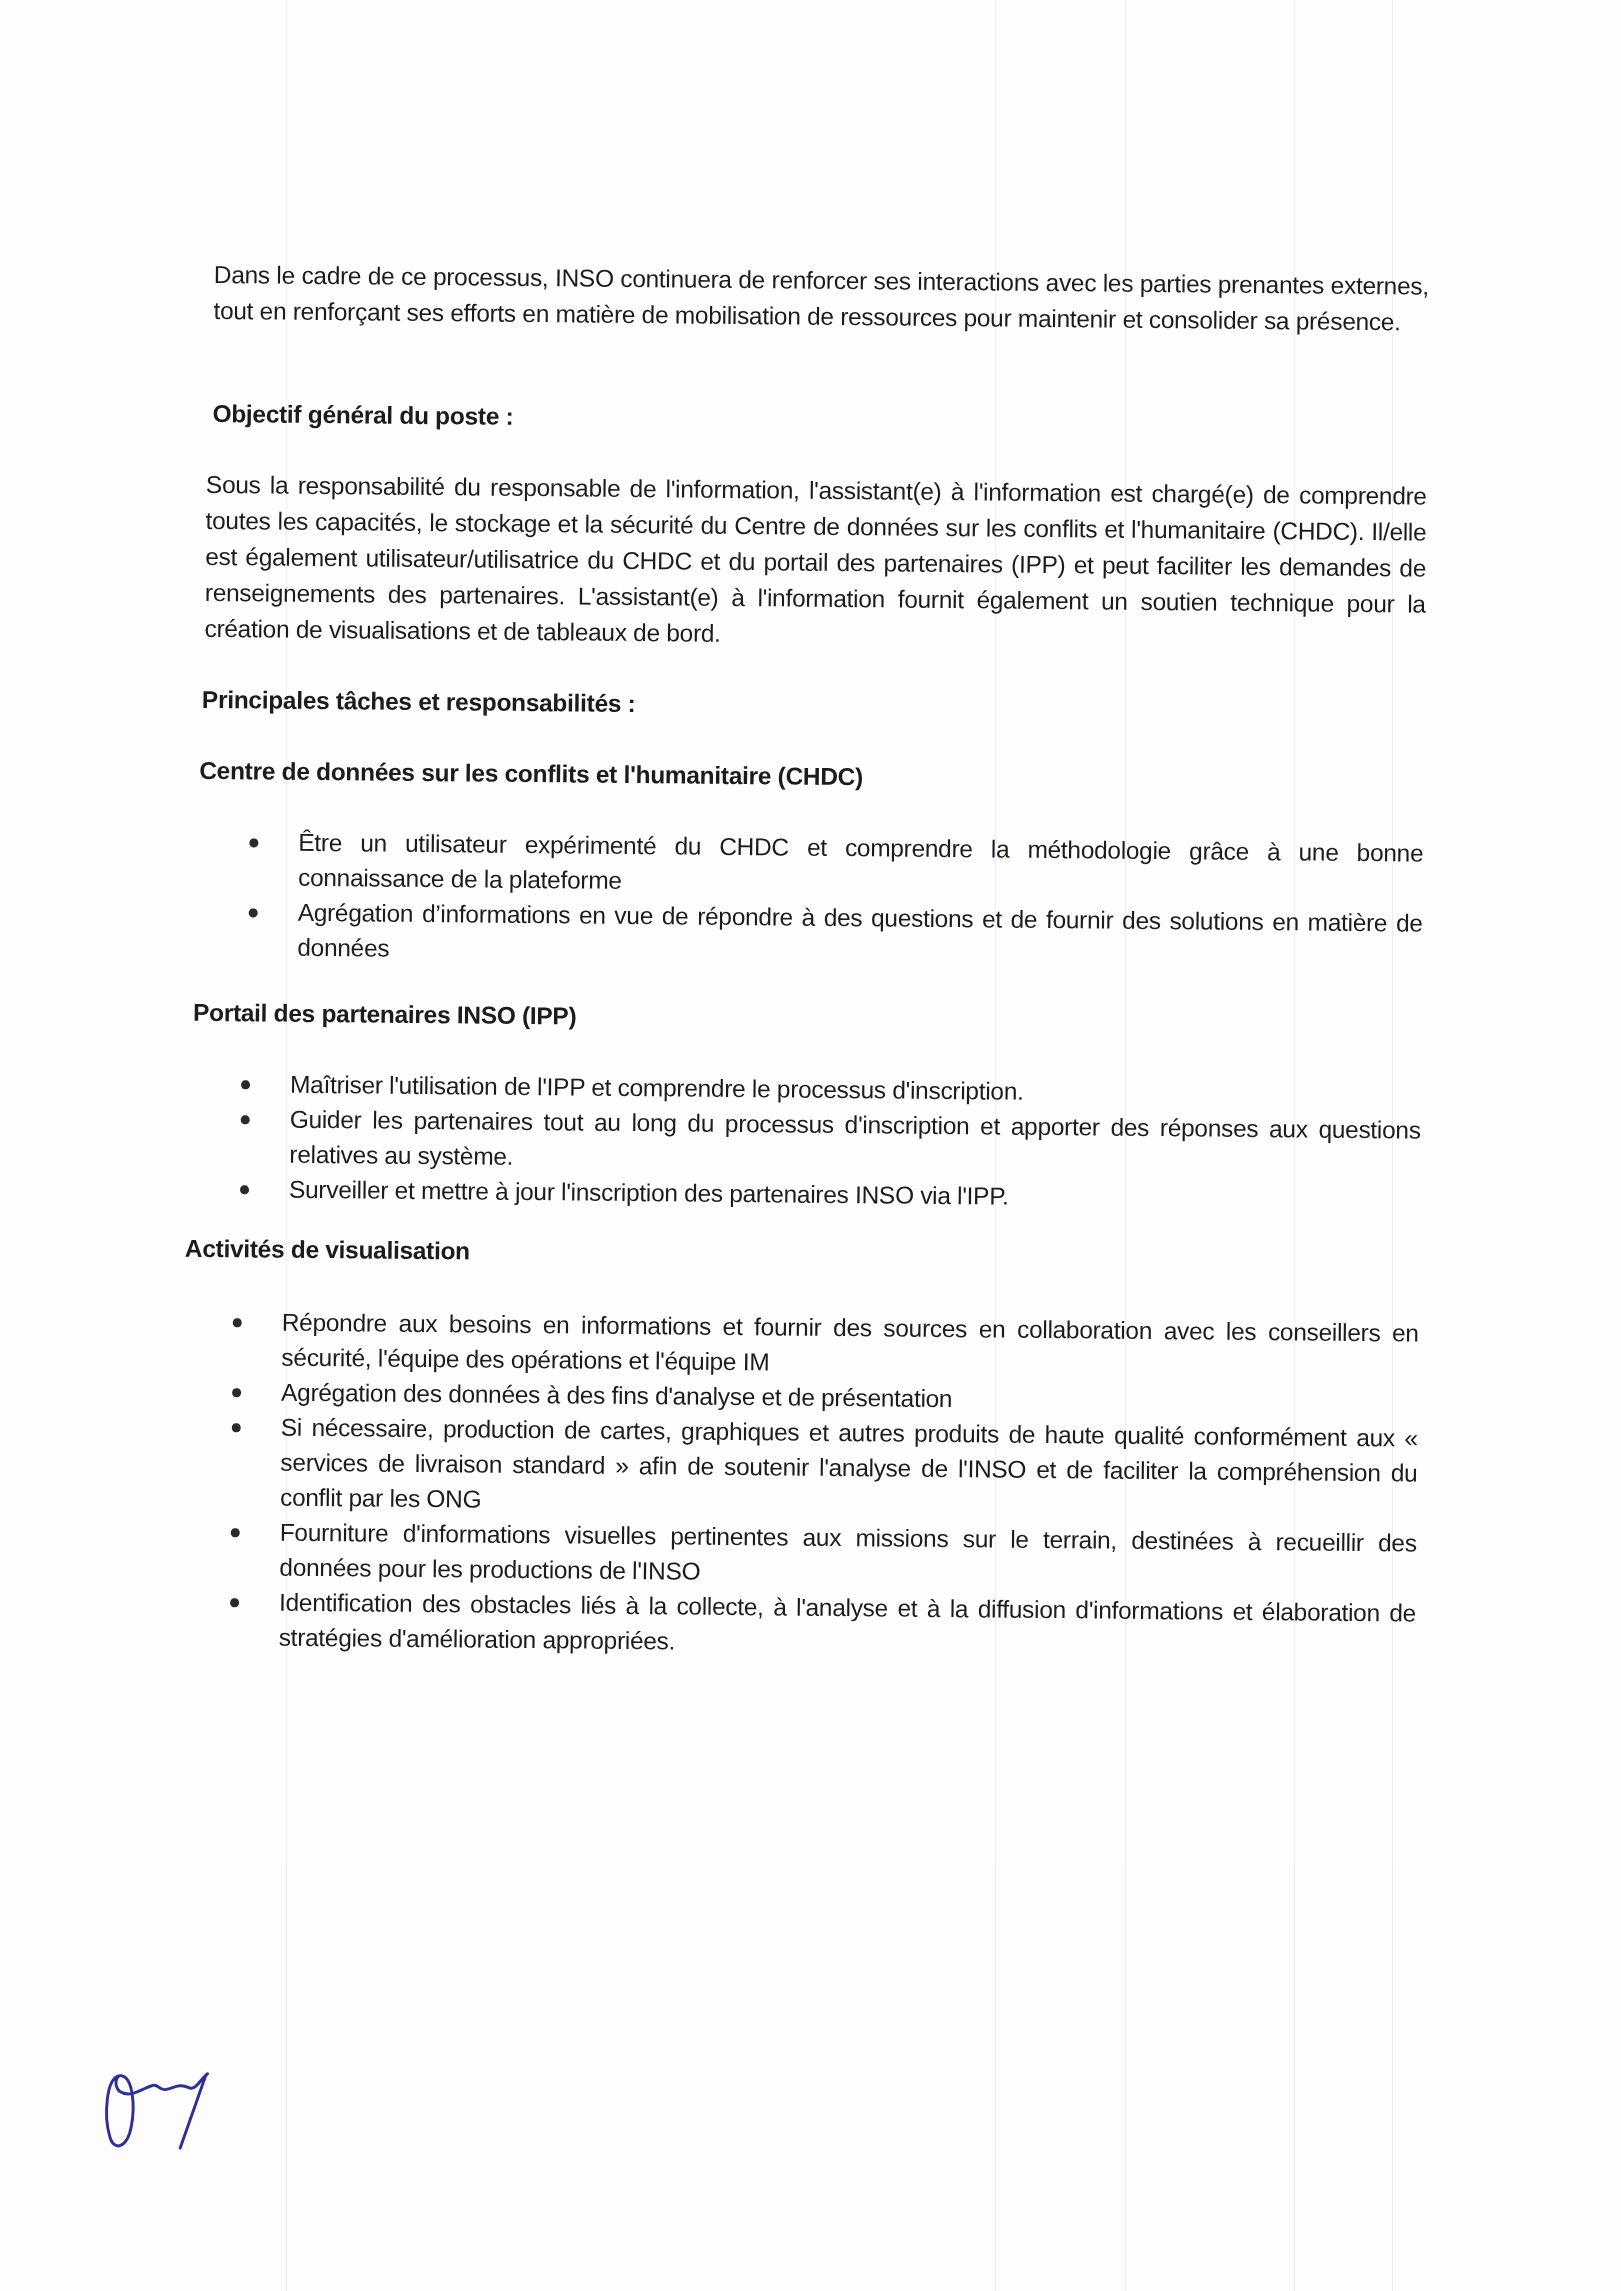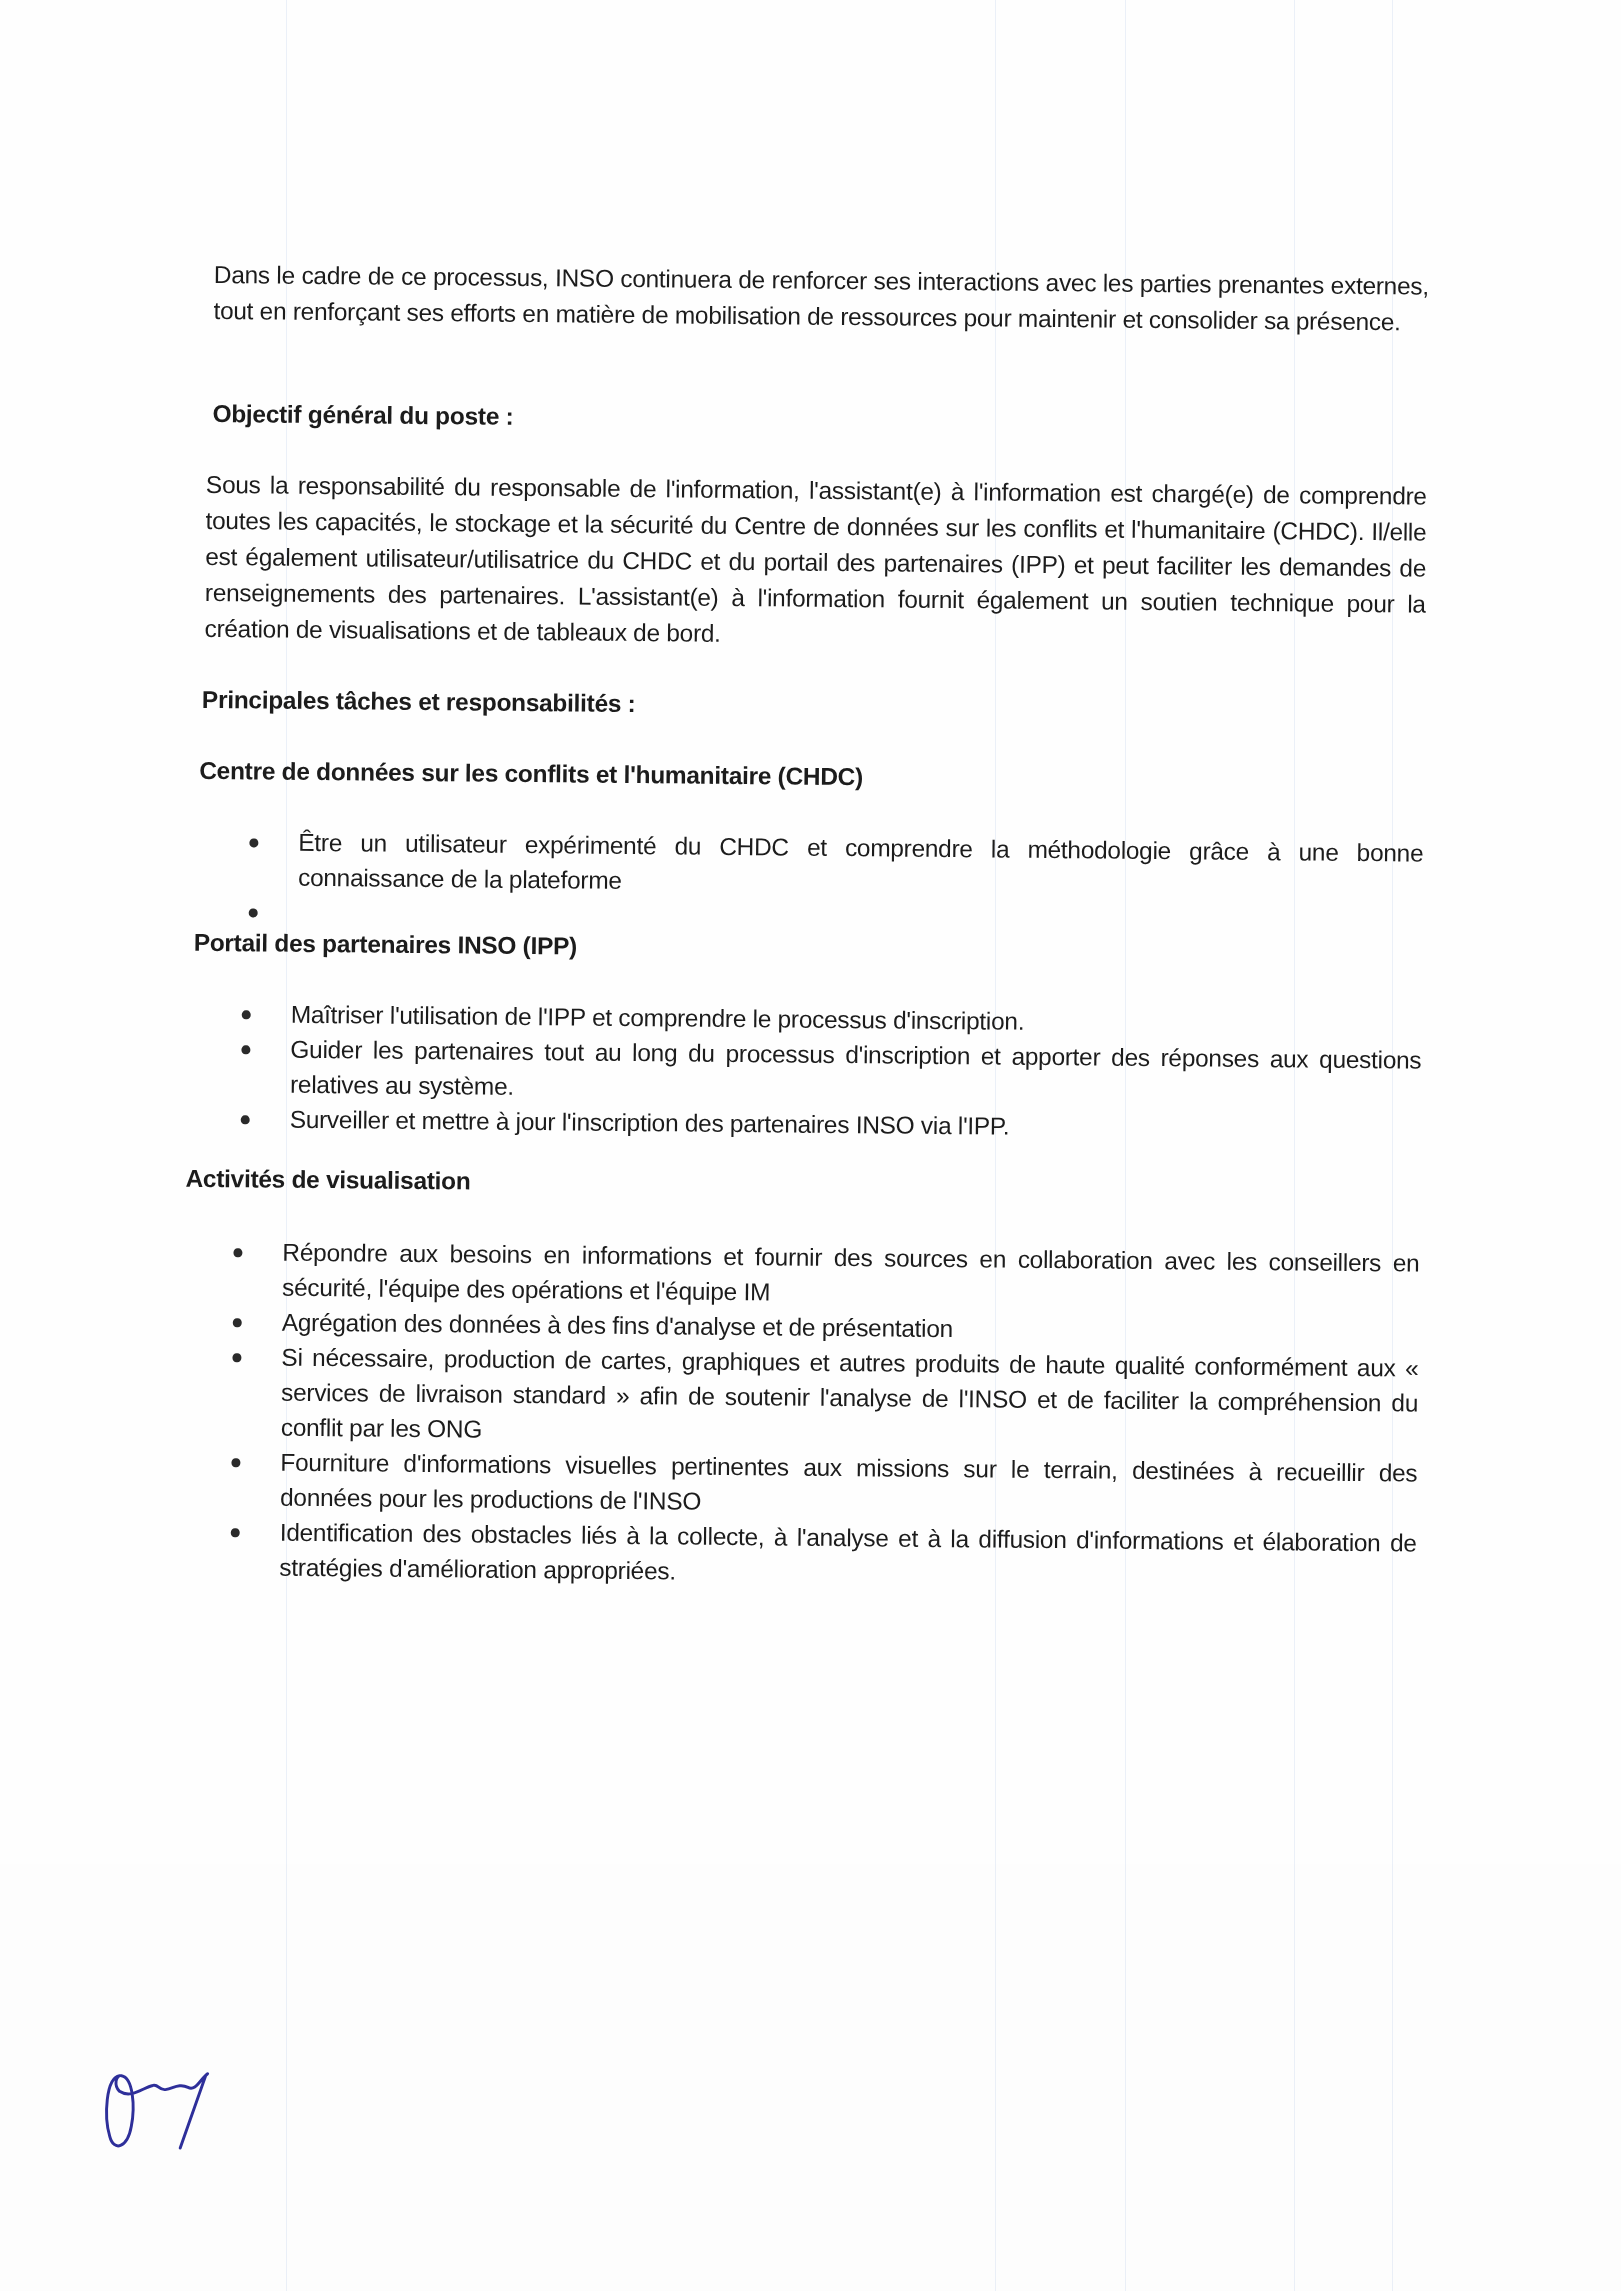--- a/index.html
+++ b/index.html
@@ -108,20 +108,21 @@
     <h2 class="plain-heading" style="margin-top:39px; margin-left:-7.8px">Principales tâches et responsabilités :</h2>
 
     <h3 class="heading" style="margin-top:43px; margin-left:-9.8px">Centre de données sur les conflits et l'humanitaire (CHDC)</h3>
     <ul class="bullets" style="margin-top:39px">
       <li>
         <span class="bullet"></span>
         <span>Être un utilisateur expérimenté du CHDC et comprendre la méthodologie grâce à une bonne connaissance de la plateforme</span>
       </li>
       <li>
         <span class="bullet"></span>
+        <span>Agrégation d’informations en vue de répondre à des questions et de fournir des solutions en matière de données</span>
       </li>
     </ul>
 
     <h3 class="heading" style="margin-top:35px; margin-left:-13.7px">Portail des partenaires INSO (IPP)</h3>
     <ul class="bullets" style="margin-top:39px; margin-left:35px">
       <li>
         <span class="bullet"></span>
         <span>Maîtriser l'utilisation de l'IPP et comprendre le processus d'inscription.</span>
       </li>
       <li>

